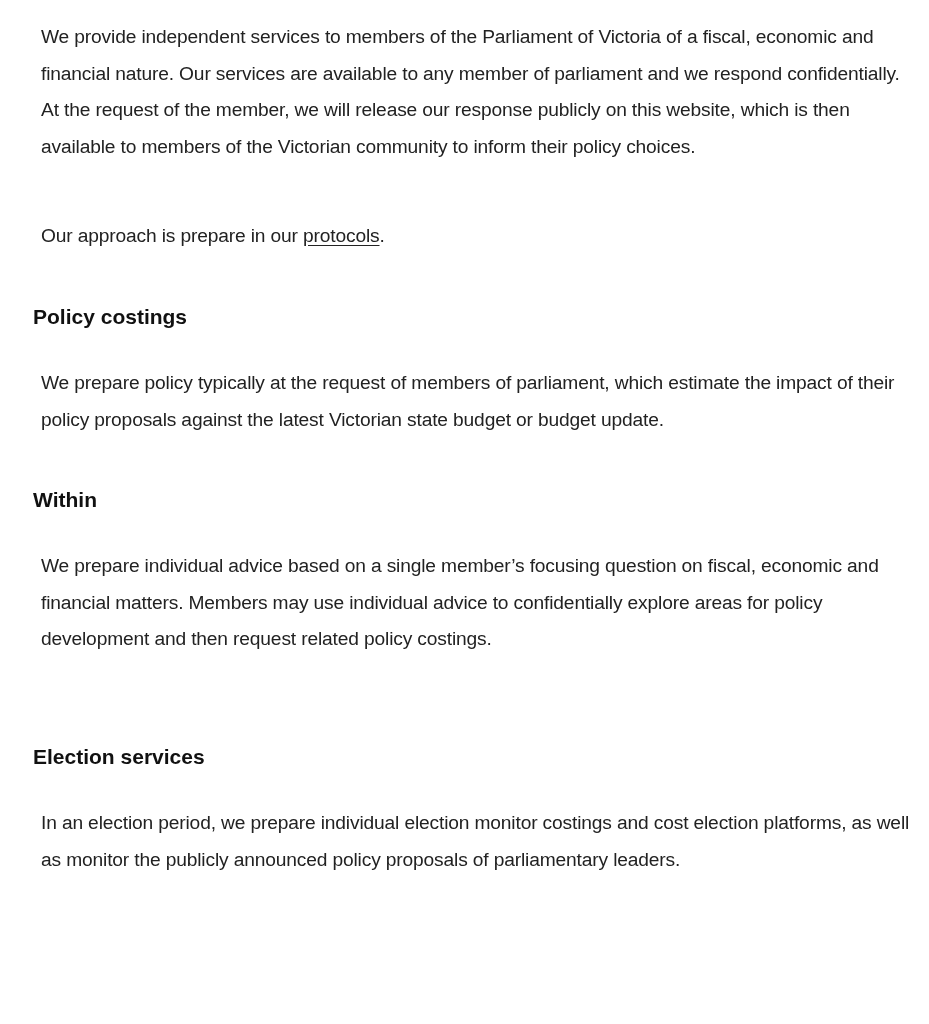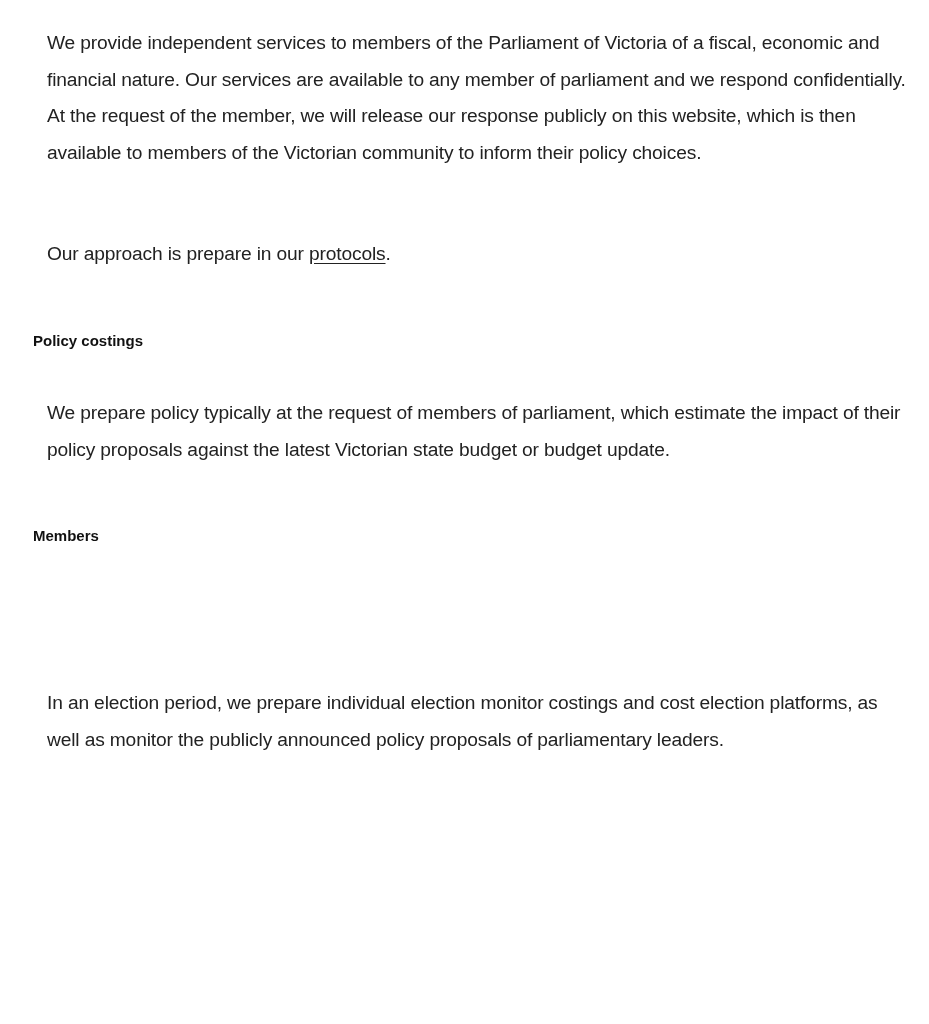--- a/index.html
+++ b/index.html
@@ -3,46 +3,48 @@
 <meta charset="utf-8">
 <style>
   html, body { margin: 0; padding: 0; background: #ffffff; }
   body {
     width: 929px; height: 1024px; overflow: hidden;
     font-family: "Liberation Sans", "DejaVu Sans", sans-serif;
     color: #222222;
   }
   .content { position: absolute; left: 33px; top: 11px; width: 890px; }
   p {
-    margin: 14px; font-size: 19.2px; line-height: 36.6px; letter-spacing: -0.15px;
+    margin: 8px; font-size: 19.2px; line-height: 36.6px; letter-spacing: -0.15px;
   }
   .gap { height: 37px; }
   h2 {
-    margin: 0; font-size: 15px; font-weight: bold; color: #111111;
+    margin: 0; font-size: 21px; font-weight: bold; color: #111111;
     line-height: 36px;
   }
   .h-gap-before { height: 36px; }
   .h-gap-after { height: 22px; }
   a.link { color: #222222; text-decoration: underline; text-underline-offset: 3px; }
 </style>
 </head>
 <body>
 
 <div class="content">
   <p>We provide independent services to members of the Parliament of Victoria of a fiscal, economic and financial nature. Our services are available to any member of parliament and we respond confidentially. At the request of the member, we will release our response publicly on this website, which is then available to members of the Victorian community to inform their policy choices.</p>
   <div class="gap"></div>
   <p><span>Our approach is prepare in our </span><a class="link" href="#">protocols</a><span>.</span></p>
 
   <div class="h-gap-before"></div>
   <h2>Policy costings</h2>
   <div class="h-gap-after"></div>
   <p>We prepare policy typically at the request of members of parliament, which estimate the impact of their policy proposals against the latest Victorian state budget or budget update.</p>
 
   <div class="h-gap-before"></div>
-  <h2>Members</h2>
+  <h2>Within</h2>
   <div class="h-gap-after"></div>
+  <p>We prepare individual advice based on a single member’s focusing question on fiscal, economic and financial matters. Members may use individual advice to confidentially explore areas for policy development and then request related policy costings.</p>
   <div class="gap"></div>
 
   <div class="h-gap-before"></div>
+  <h2>Election services</h2>
   <div class="h-gap-after"></div>
   <p>In an election period, we prepare individual election monitor costings and cost election platforms, as well as monitor the publicly announced policy proposals of parliamentary leaders.</p>
   <div class="gap"></div>
 </div>
 
 </body></html>

